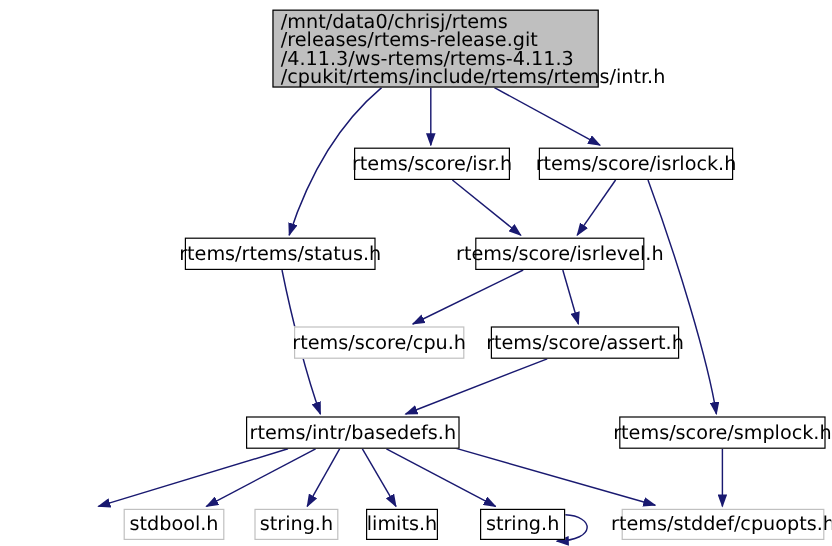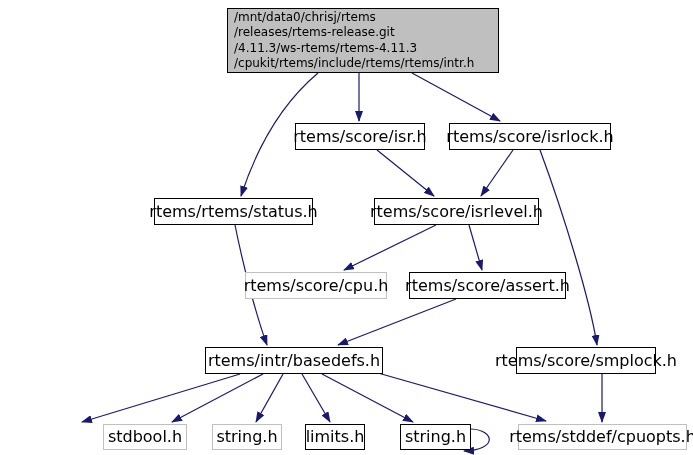--- a/index.html
+++ b/index.html
@@ -46,21 +46,21 @@
   }
   .node.external {
     border-color: var(--color-border-external, #c0c0c0);
   }
   .node.root {
     background: var(--color-root-fill, #bfbfbf);
     border-color: var(--color-border-documented, #000000);
     justify-content: flex-start;
     text-align: left;
     white-space: pre-line;
-    font-size: 12px;
+    font-size: 16px;
     line-height: 15.2px;
     padding: 16px 6px;
   }
 </style>
 </head>
 <body>
 
 <div id="graph-canvas">
 
   <svg id="edge-layer" width="693" height="455" viewBox="0 0 693 455" xmlns="http://www.w3.org/2000/svg">
@@ -93,29 +93,29 @@
 /releases/rtems-release.git
 /4.11.3/ws-rtems/rtems-4.11.3
 /cpukit/rtems/include/rtems/rtems/intr.h</div>
 
   <div class="node" style="left:295px; top:123px; width:130px; height:27px">rtems/score/isr.h</div>
 
   <div class="node" style="left:449px; top:123px; width:162px; height:27px">rtems/score/isrlock.h</div>
 
   <div class="node" style="left:154px; top:198px; width:159px; height:27px">rtems/rtems/status.h</div>
 
-  <div class="node" style="left:374px; top:198px; width:165px; height:27px">rtems/score/isrlevel.h</div>
+  <div class="node" style="left:396px; top:198px; width:141px; height:27px">rtems/score/isrlevel.h</div>
 
   <div class="node external" style="left:245px; top:272px; width:142px; height:27px">rtems/score/cpu.h</div>
 
   <div class="node" style="left:409px; top:272px; width:157px; height:27px">rtems/score/assert.h</div>
 
   <div class="node" style="left:205px; top:347px; width:178px; height:27px">rtems/intr/basedefs.h</div>
 
-  <div class="node" style="left:516px; top:347px; width:140px; height:27px">rtems/score/smplock.h</div>
+  <div class="node" style="left:516px; top:347px; width:172px; height:27px">rtems/score/smplock.h</div>
 
 
   <div class="node external" style="left:103px; top:424px; width:84px; height:26px">stdbool.h</div>
 
   <div class="node external" style="left:212px; top:424px; width:70px; height:26px">string.h</div>
 
   <div class="node" style="left:305px; top:424px; width:60px; height:26px">limits.h</div>
 
   <div class="node" style="left:400px; top:424px; width:71px; height:26px">string.h</div>
 

